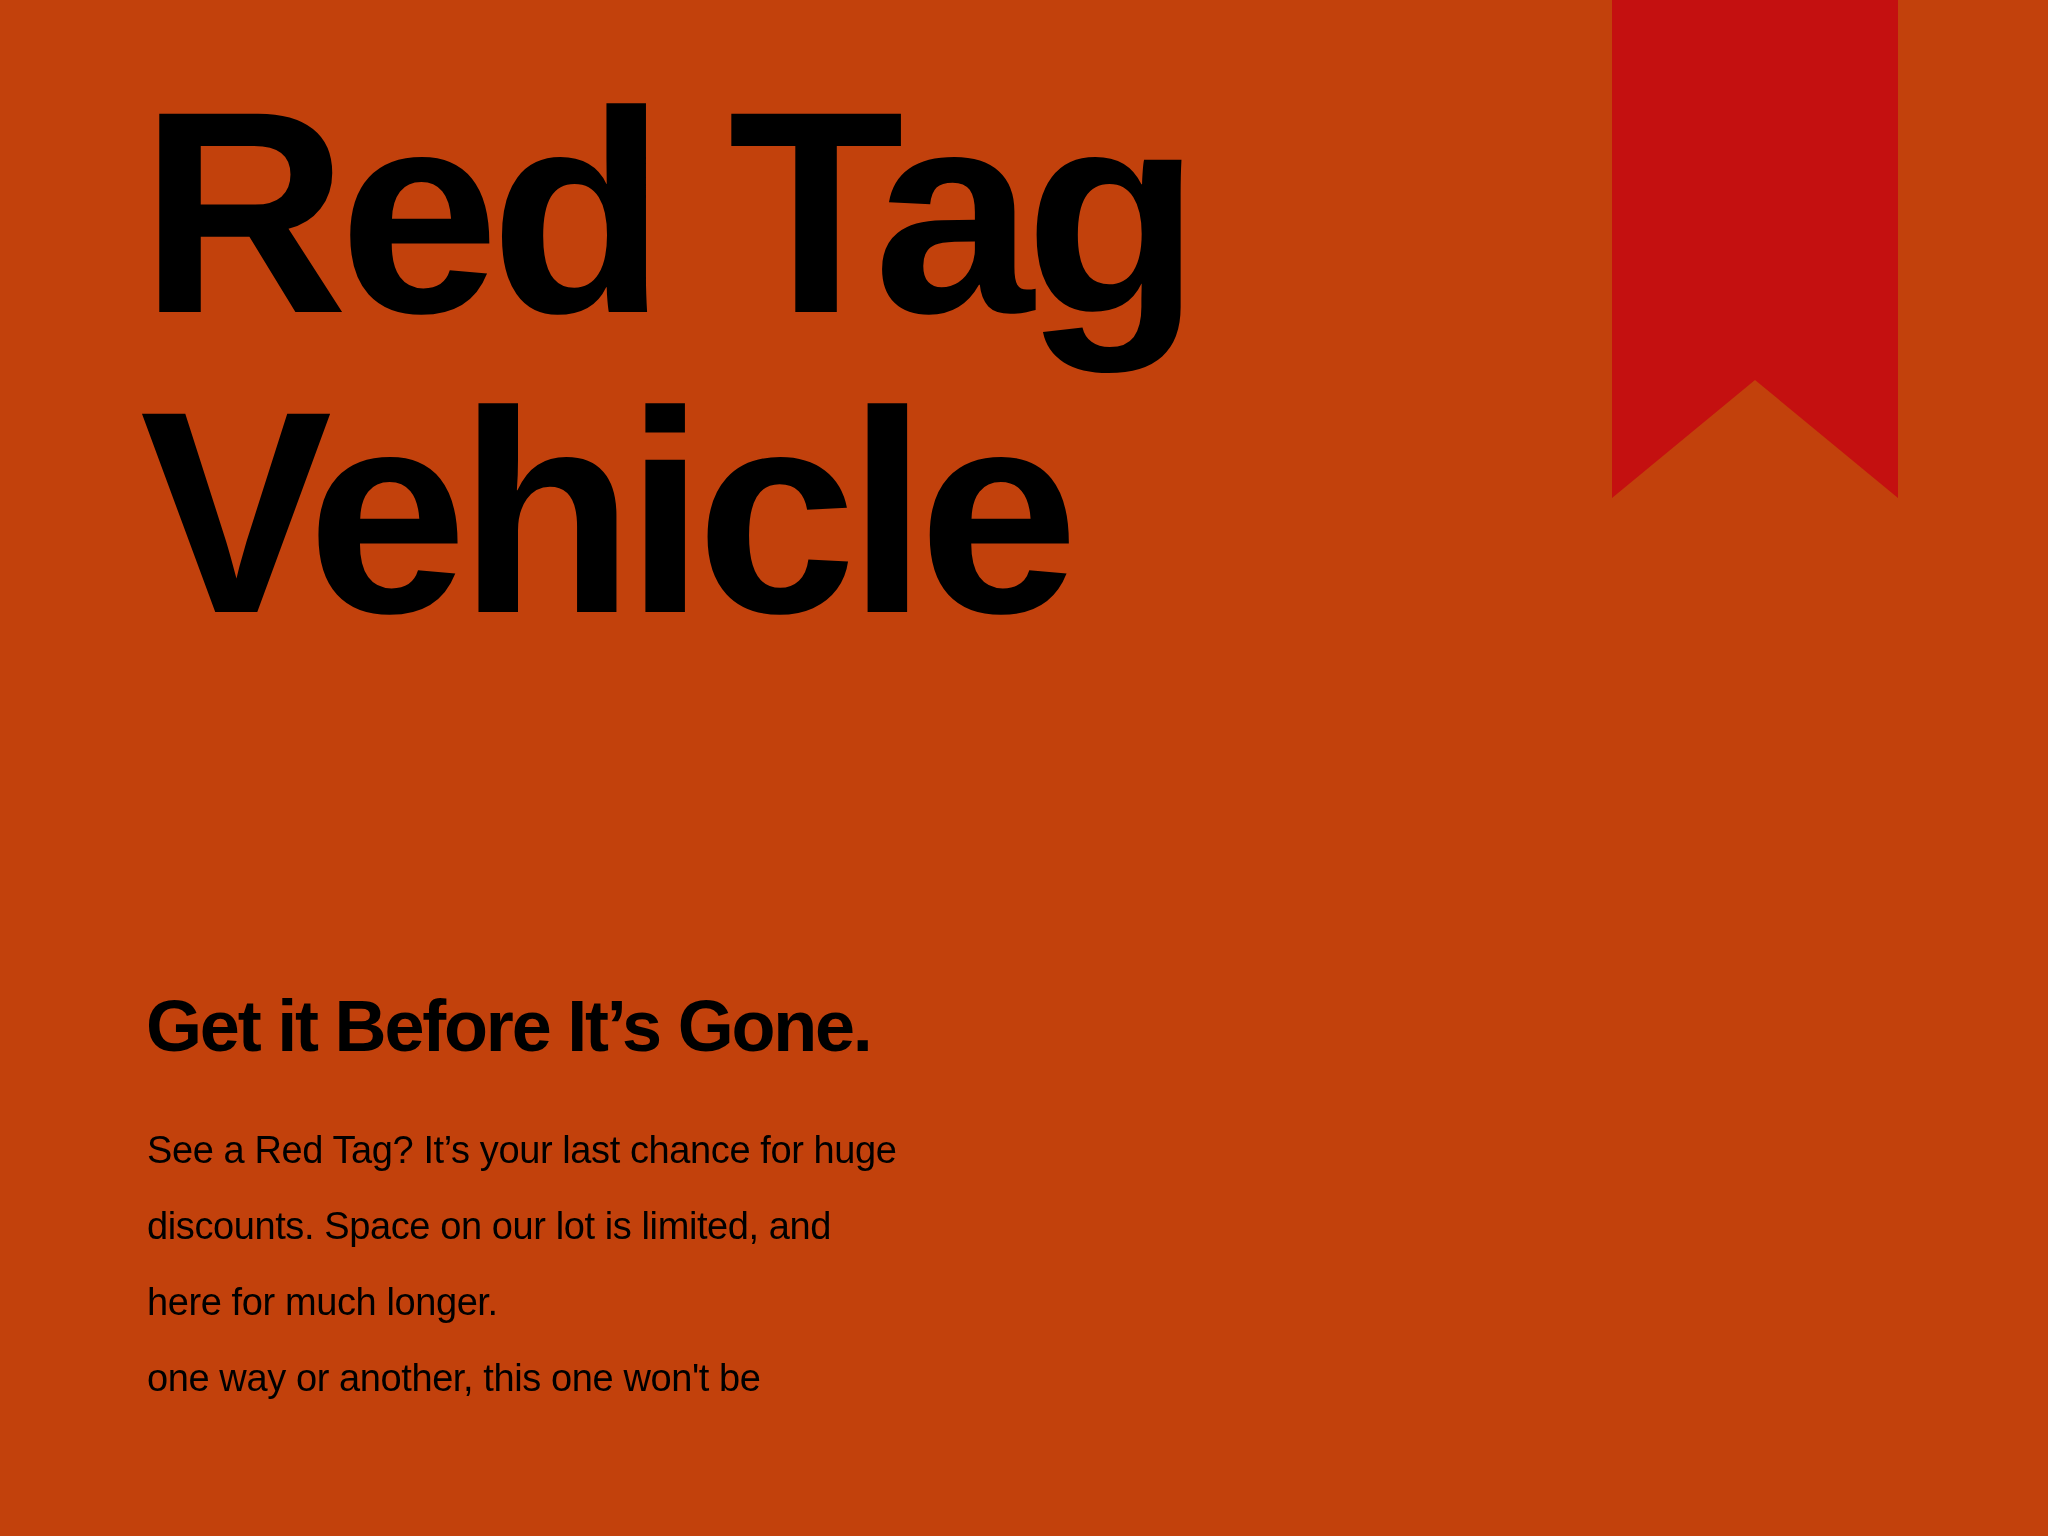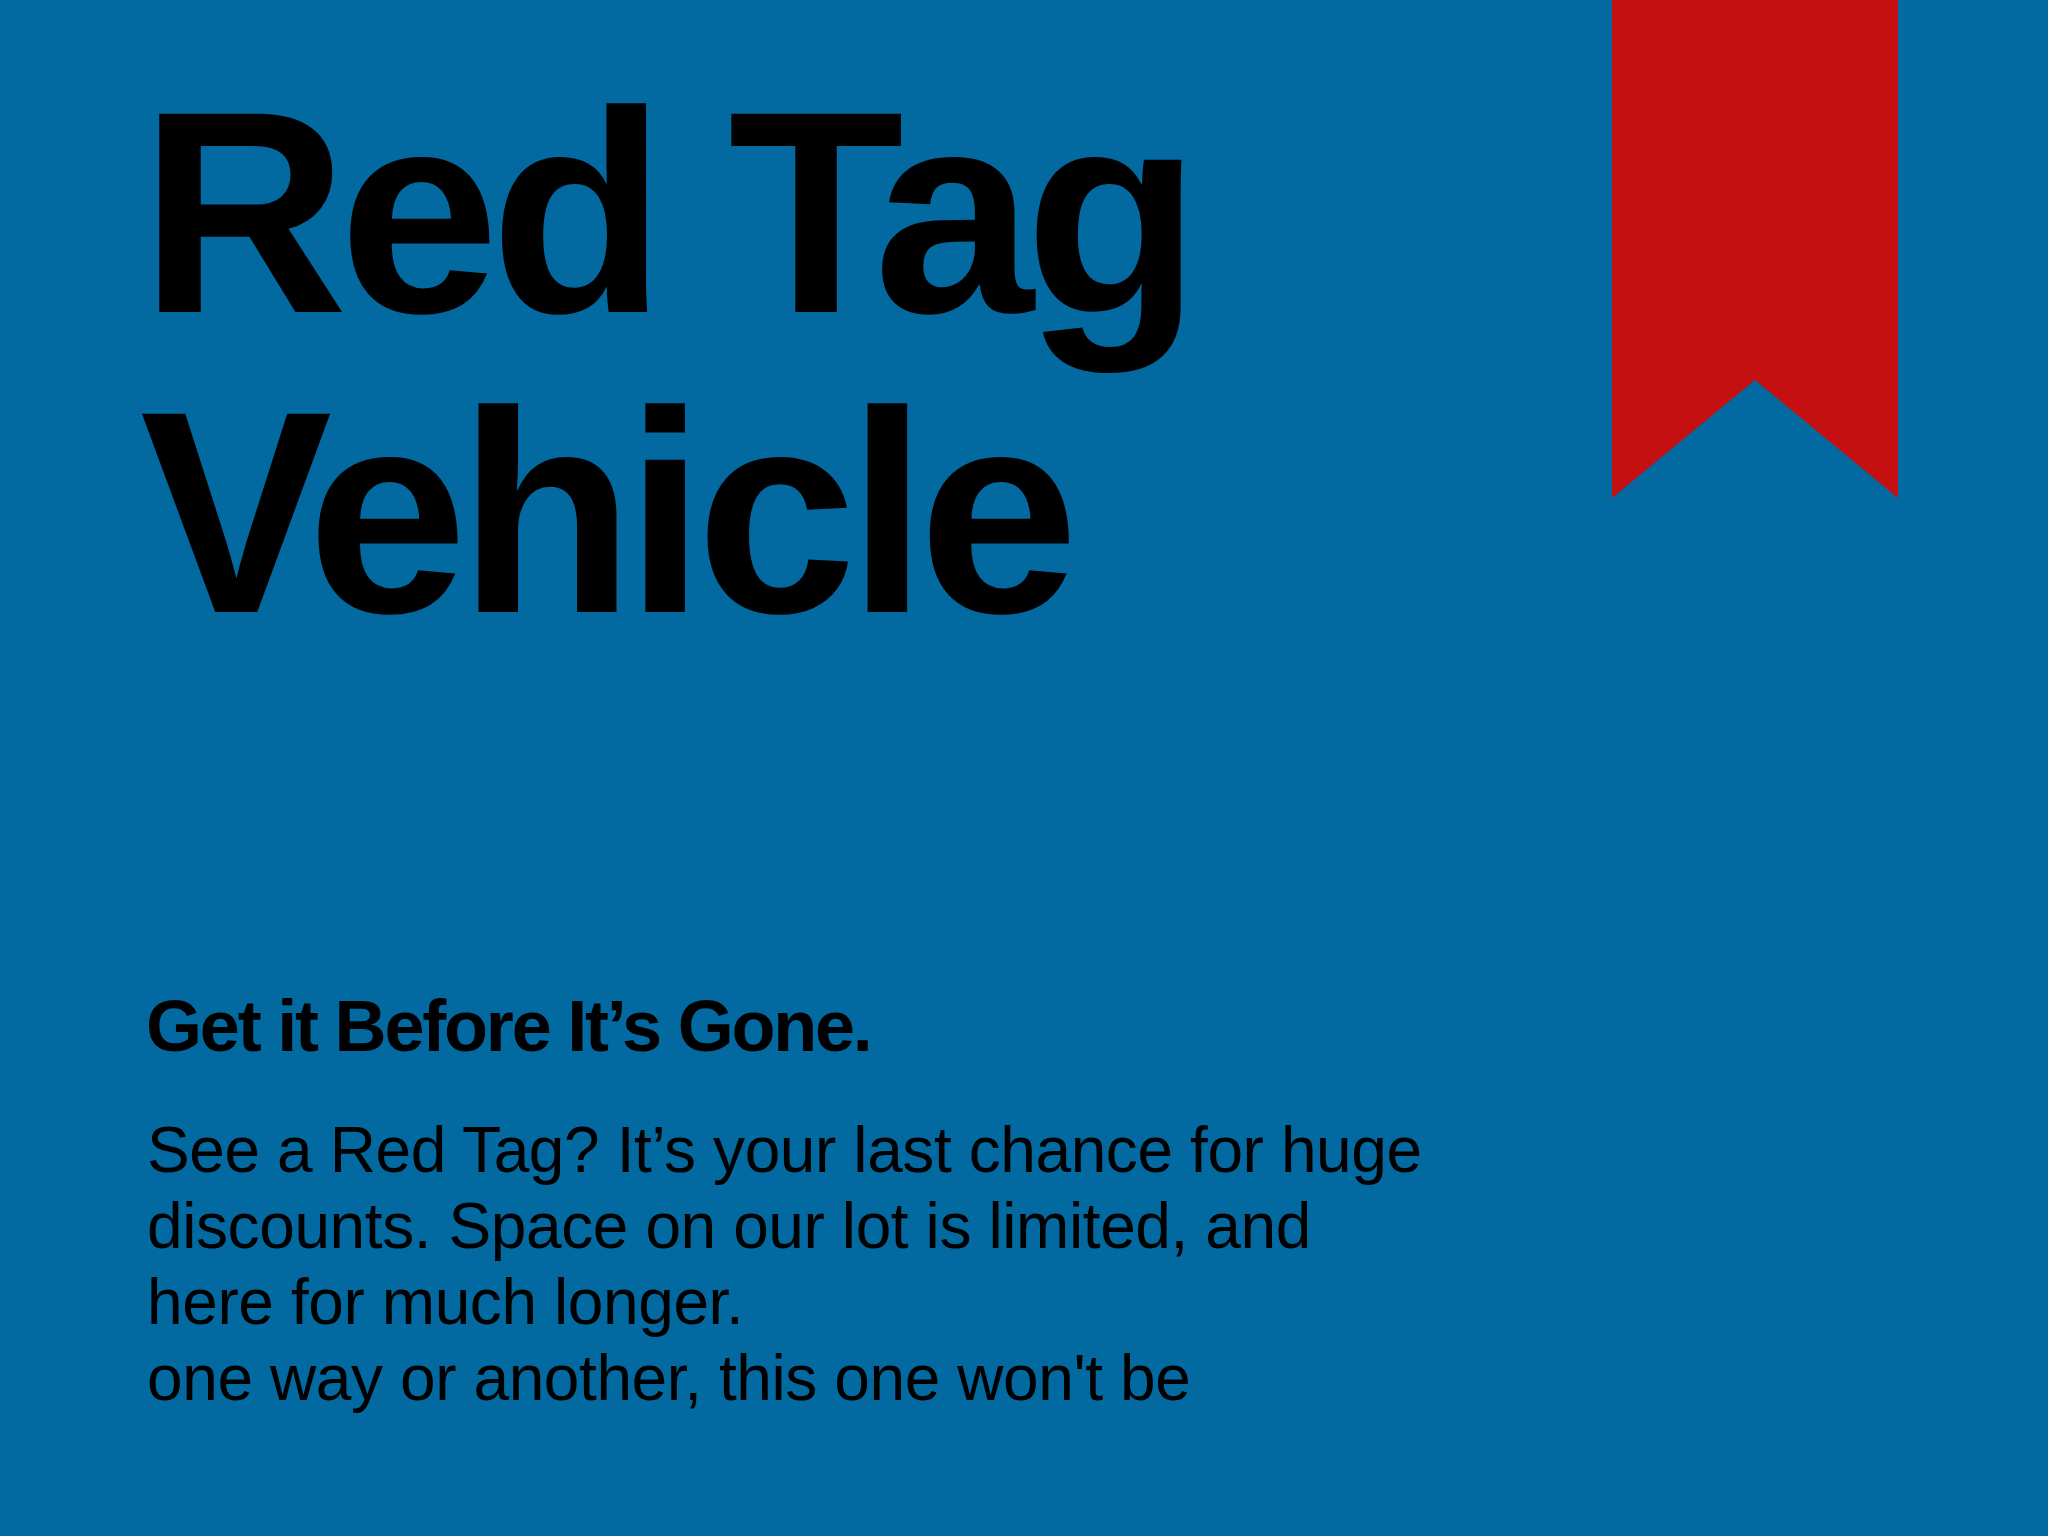--- a/index.html
+++ b/index.html
@@ -6,21 +6,21 @@
   html, body {
     margin: 0;
     padding: 0;
     background: #ffffff;
   }
 
   .canvas {
     position: relative;
     width: 2048px;
     height: 1536px;
-    background: #0369a1;
+    background: #c2410c;
     overflow: hidden;
     font-family: "Liberation Sans", "DejaVu Sans", sans-serif;
     -webkit-font-smoothing: antialiased;
   }
 
   
   .ribbon {
     position: absolute;
     left: 1612px;
     top: 0;
@@ -63,21 +63,21 @@
   }
 
   
   .body-copy {
     position: absolute;
     left: 147px;
     top: 1112px;
     margin: 0;
     color: #000000;
     font-family: "Liberation Sans", "DejaVu Sans", sans-serif;
-    font-size: 64px;
+    font-size: 38px;
     font-weight: 400;
     line-height: 76px;
     letter-spacing: -0.4px;
   }
 
   .body-copy .line {
     display: block;
     white-space: nowrap;
   }
 </style>

